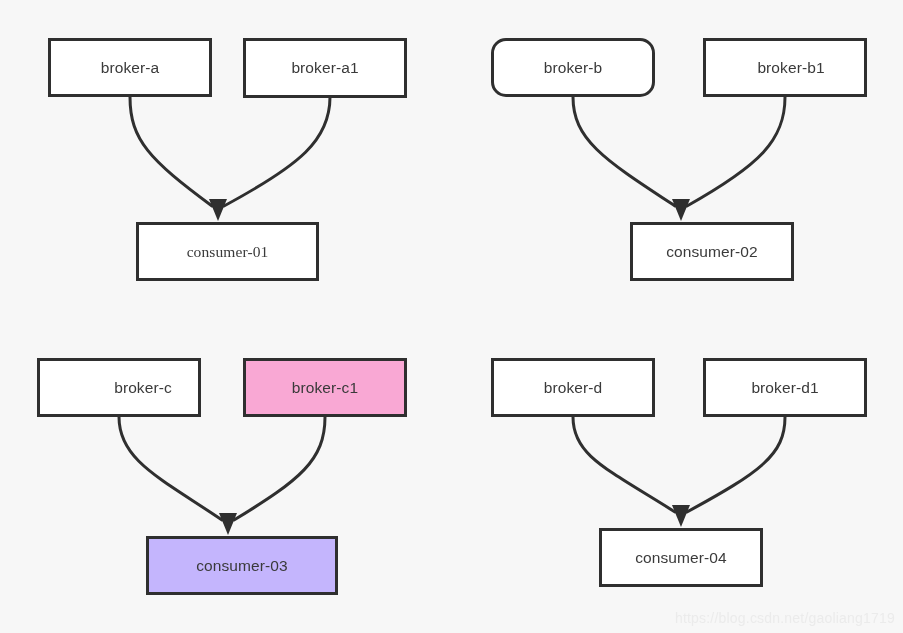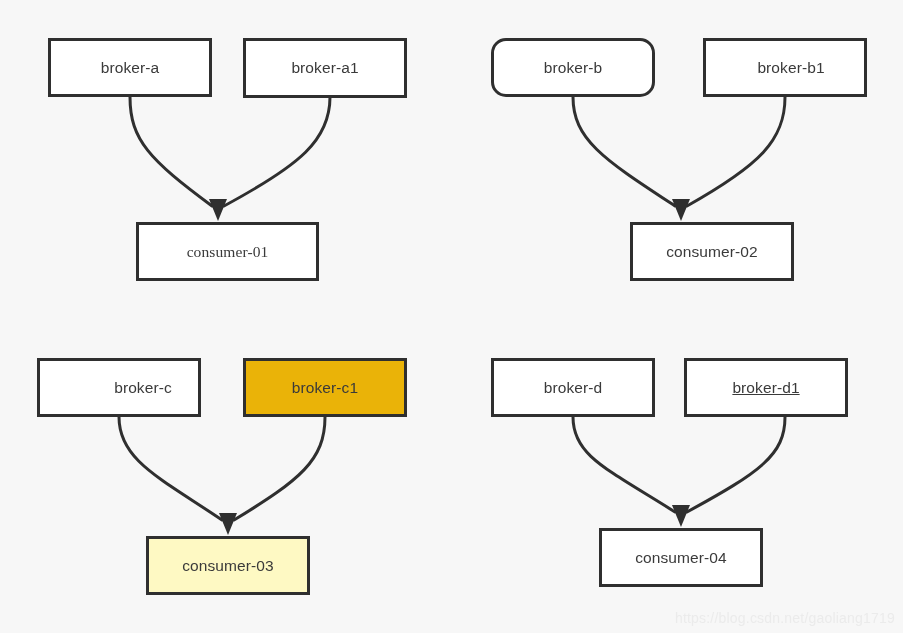--- a/index.html
+++ b/index.html
@@ -90,30 +90,30 @@
       </div>
       <div class="node" style="left: 703px; top: 38px; width: 164px; height: 59px; background: rgb(255, 255, 255); border-color: rgb(47, 47, 47); color: rgb(58, 58, 58); padding-left: 12px;">
         <span class="node-label">broker-b1</span>
       </div>
       <div class="node" style="left: 599px; top: 222px; width: 164px; height: 59px; background: rgb(255, 255, 255); border-color: rgb(47, 47, 47); color: rgb(58, 58, 58); margin-left: 31px;">
         <span class="node-label">consumer-02</span>
       </div>
       <div class="node" style="left: 37px; top: 358px; width: 164px; height: 59px; background: rgb(255, 255, 255); border-color: rgb(47, 47, 47); color: rgb(58, 58, 58); padding-left: 48px;">
         <span class="node-label">broker-c</span>
       </div>
-      <div class="node" style="left: 243px; top: 358px; width: 164px; height: 59px; background: #eab308; border-color: rgb(47, 47, 47); color: rgb(58, 58, 58);">
+      <div class="node" style="left: 243px; top: 358px; width: 164px; height: 59px; background: #f9a8d4; border-color: rgb(47, 47, 47); color: rgb(58, 58, 58);">
         <span class="node-label">broker-c1</span>
       </div>
-      <div class="node" style="left: 146px; top: 536px; width: 164px; height: 59px; background: #fef9c3; border-color: rgb(47, 47, 47); color: rgb(58, 58, 58);">
+      <div class="node" style="left: 146px; top: 536px; width: 192px; height: 59px; background: #c4b5fd; border-color: rgb(47, 47, 47); color: rgb(58, 58, 58);">
         <span class="node-label">consumer-03</span>
       </div>
       <div class="node" style="left: 491px; top: 358px; width: 164px; height: 59px; background: rgb(255, 255, 255); border-color: rgb(47, 47, 47); color: rgb(58, 58, 58);">
         <span class="node-label">broker-d</span>
       </div>
-      <div class="node" style="left: 684px; top: 358px; width: 164px; height: 59px; background: rgb(255, 255, 255); border-color: rgb(47, 47, 47); color: rgb(58, 58, 58); text-decoration: underline;">
+      <div class="node" style="left: 703px; top: 358px; width: 164px; height: 59px; background: rgb(255, 255, 255); border-color: rgb(47, 47, 47); color: rgb(58, 58, 58);">
         <span class="node-label">broker-d1</span>
       </div>
       <div class="node" style="left: 599px; top: 528px; width: 164px; height: 59px; background: rgb(255, 255, 255); border-color: rgb(47, 47, 47); color: rgb(58, 58, 58); align-items: center;">
         <span class="node-label">consumer-04</span>
       </div>
     </div>
 
   <div class="watermark">https://blog.csdn.net/gaoliang1719</div>
 
 </div>

